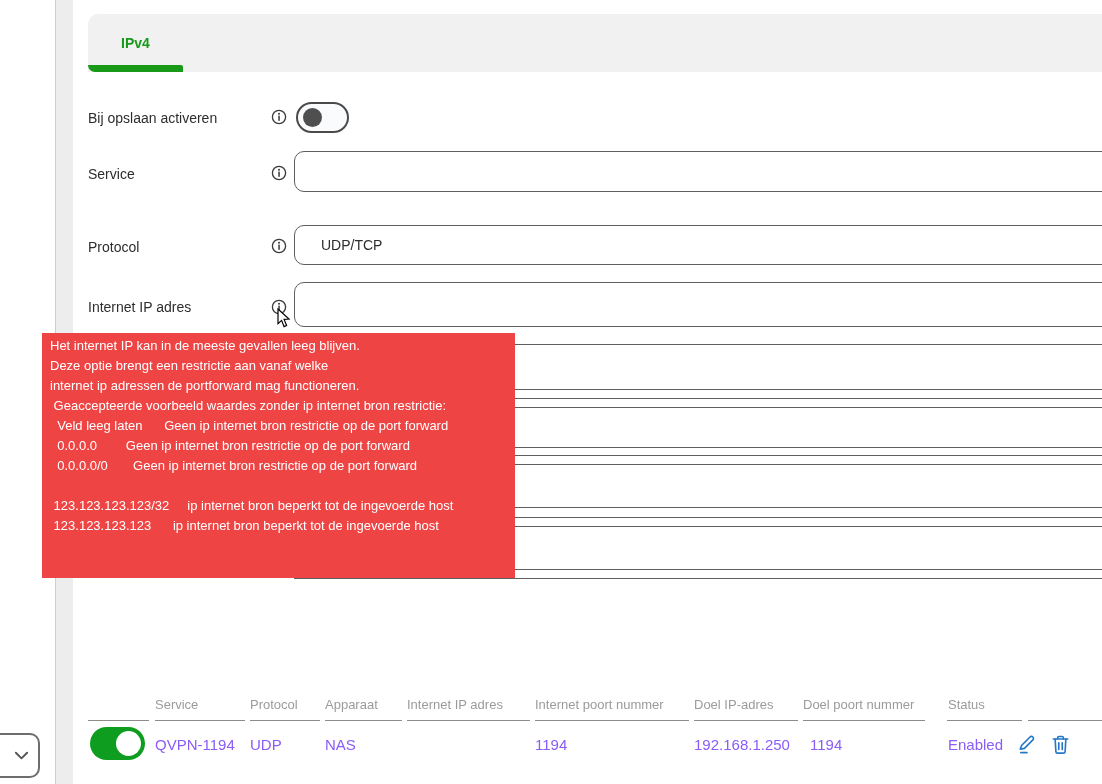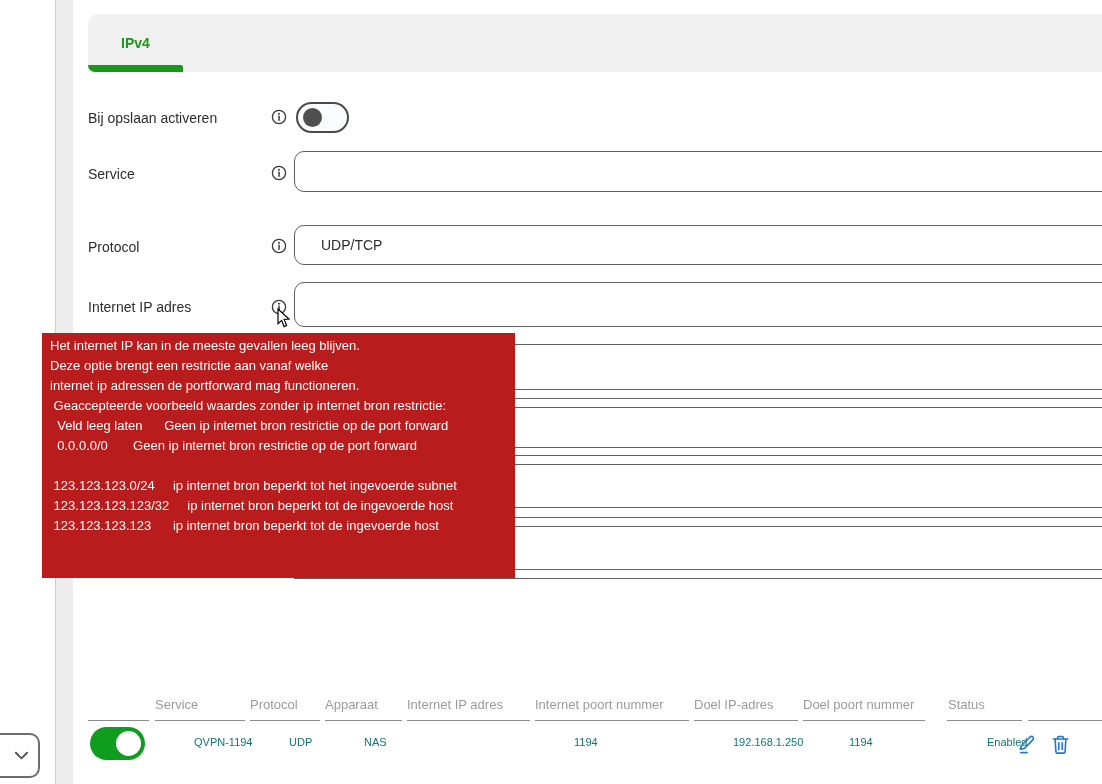--- a/index.html
+++ b/index.html
@@ -20,28 +20,28 @@
   .flabel{font-size:14px;color:#2d2d2d;}
   .info{width:16px;height:16px;}
   .finput{left:294px;width:830px;background:#fff;border:1px solid #5f5f5f;border-radius:10px;box-sizing:border-box;}
   input.finput{outline:none;font-size:14px;padding:0 12px;color:#2d2d2d;}
   .fline{left:294px;width:830px;height:0;border-top:1px solid #5f5f5f;}
   .select-text{font-size:14px;color:#2d2d2d;}
   
   .toggle-off{left:296px;top:102px;width:49px;height:27px;background:#f9fbfd;border:2px solid #4a4a4a;border-radius:16px;}
   .toggle-off .knob{position:absolute;left:5px;top:4px;width:19px;height:19px;border-radius:50%;background:#4f4f4f;}
   
-  .tooltip{left:42px;top:333px;width:473px;height:245px;background:#b91c1c;z-index:5;padding:3px 0 0 8px;box-sizing:border-box;}
+  .tooltip{left:42px;top:333px;width:473px;height:245px;background:#ef4444;z-index:5;padding:3px 0 0 8px;box-sizing:border-box;}
   .tooltip div{white-space:pre;color:#fff;font-size:13px;line-height:20px;height:20px;}
   
   .cursor{left:277px;top:308px;z-index:9;}
   
   .th{font-size:13px;color:#9b9b9b;}
   .useg{height:1px;background:#8c8c8c;top:720px;}
-  .td{font-size:11px;color:#0f766e;margin-left:39px;}
+  .td{font-size:15px;color:#8b5cf6;}
   .toggle-on{left:90px;top:727px;width:55px;height:33px;background:#0f9d1f;border-radius:17px;}
   .toggle-on .knob{position:absolute;right:4px;top:4px;width:25px;height:25px;border-radius:50%;background:#fff;}
   .icon-btn{width:23px;height:23px;cursor:pointer;}
   
   .mini-select{left:-26px;top:733px;width:66px;height:45px;background:#fff;border:2px solid #6d6d6d;border-radius:10px;box-sizing:border-box;}
 </style>
 </head>
 <body>
 
 <div id="page">
@@ -97,23 +97,23 @@
   <div class="abs fline" style="top:517px;"></div>
   <div class="abs finput" style="top:526px;height:44px;"></div>
   <div class="abs fline" style="top:578px;"></div>
 
   <div class="abs tooltip">
     <div>Het internet IP kan in de meeste gevallen leeg blijven.</div>
     <div>Deze optie brengt een restrictie aan vanaf welke</div>
     <div>internet ip adressen de portforward mag functioneren.</div>
     <div> Geaccepteerde voorbeeld waardes zonder ip internet bron restrictie:</div>
     <div>  Veld leeg laten      Geen ip internet bron restrictie op de port forward</div>
+    <div>  0.0.0.0        Geen ip internet bron restrictie op de port forward</div>
     <div>  0.0.0.0/0       Geen ip internet bron restrictie op de port forward</div>
     <div></div>
-    <div> 123.123.123.0/24     ip internet bron beperkt tot het ingevoerde subnet</div>
     <div> 123.123.123.123/32     ip internet bron beperkt tot de ingevoerde host</div>
     <div> 123.123.123.123      ip internet bron beperkt tot de ingevoerde host</div>
   </div>
 
   <svg class="abs cursor" width="15" height="21" viewBox="0 0 15 21">
     <path d="M1 1 L1 15.6 L4.6 12.4 L7.1 18.6 L9.6 17.5 L7.1 11.4 L12 11 Z" fill="#ffffff" stroke="#000000" stroke-width="1.2"></path>
   </svg>
 
   <div class="abs th" style="left:155px;top:697px;">Service</div>
   <div class="abs th" style="left:250px;top:697px;">Protocol</div>

